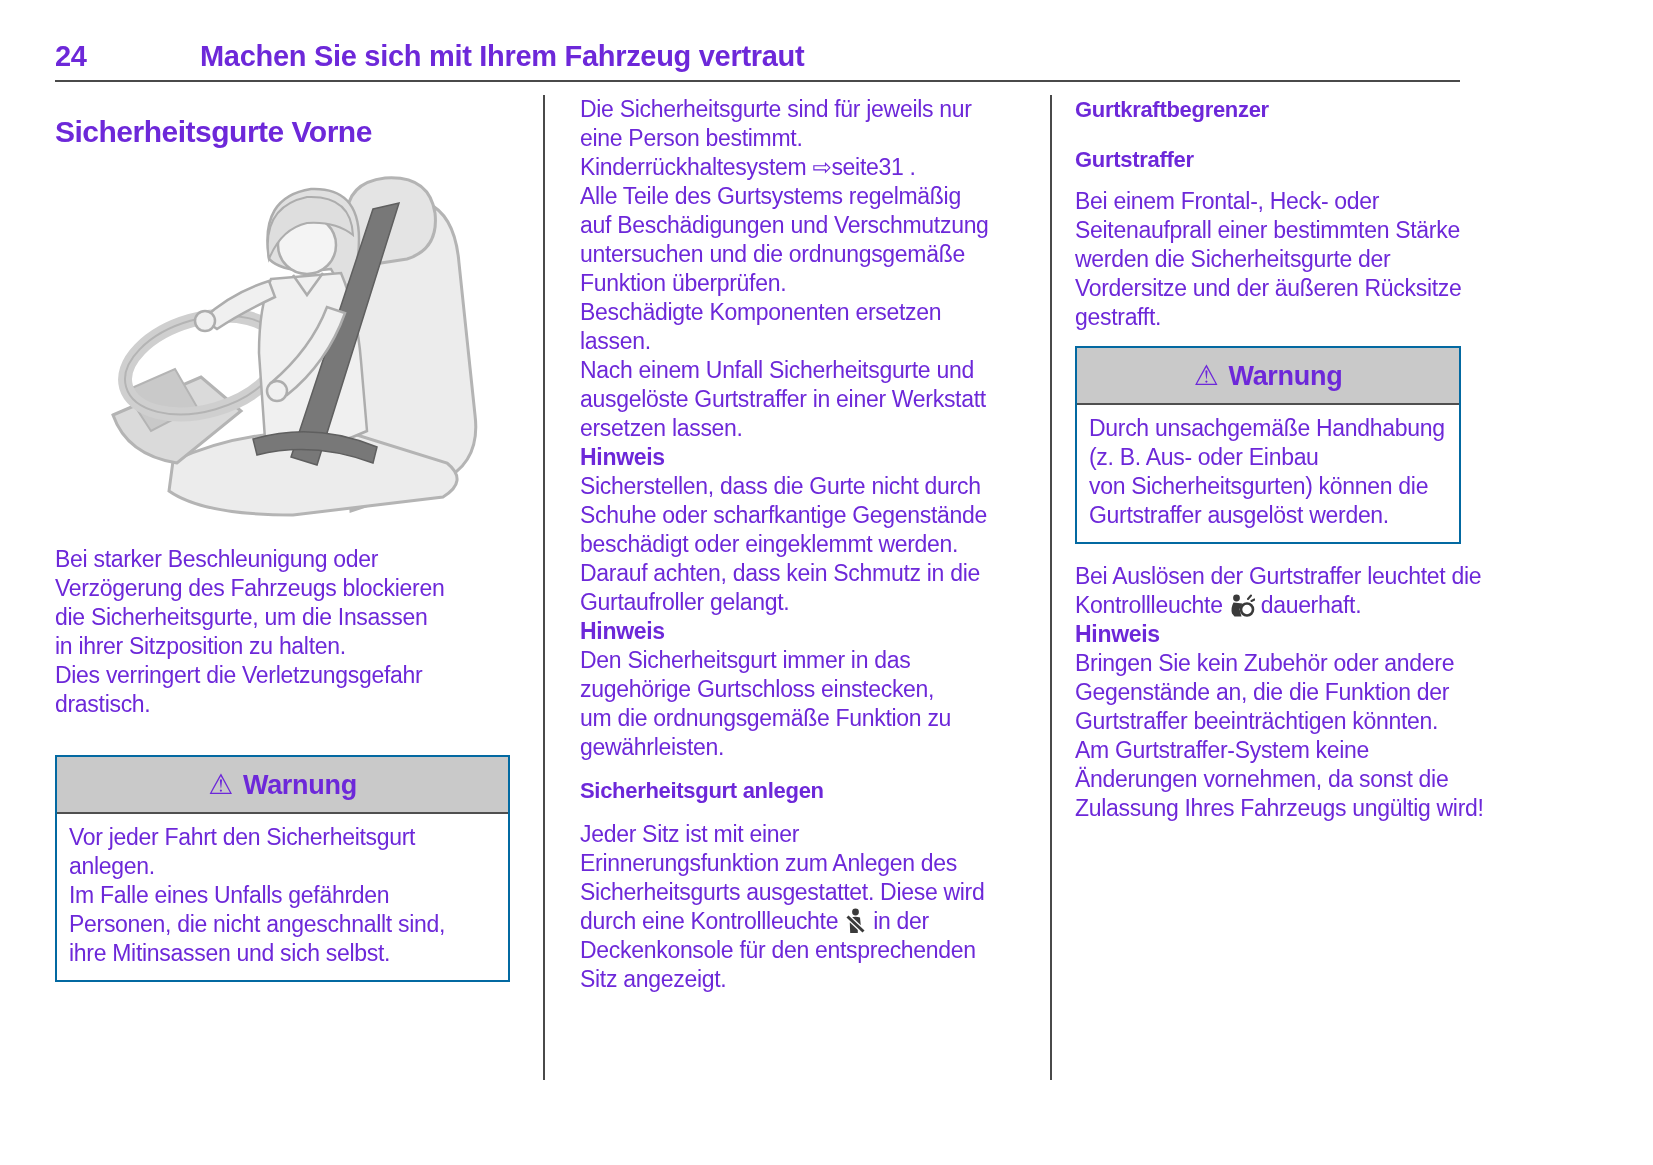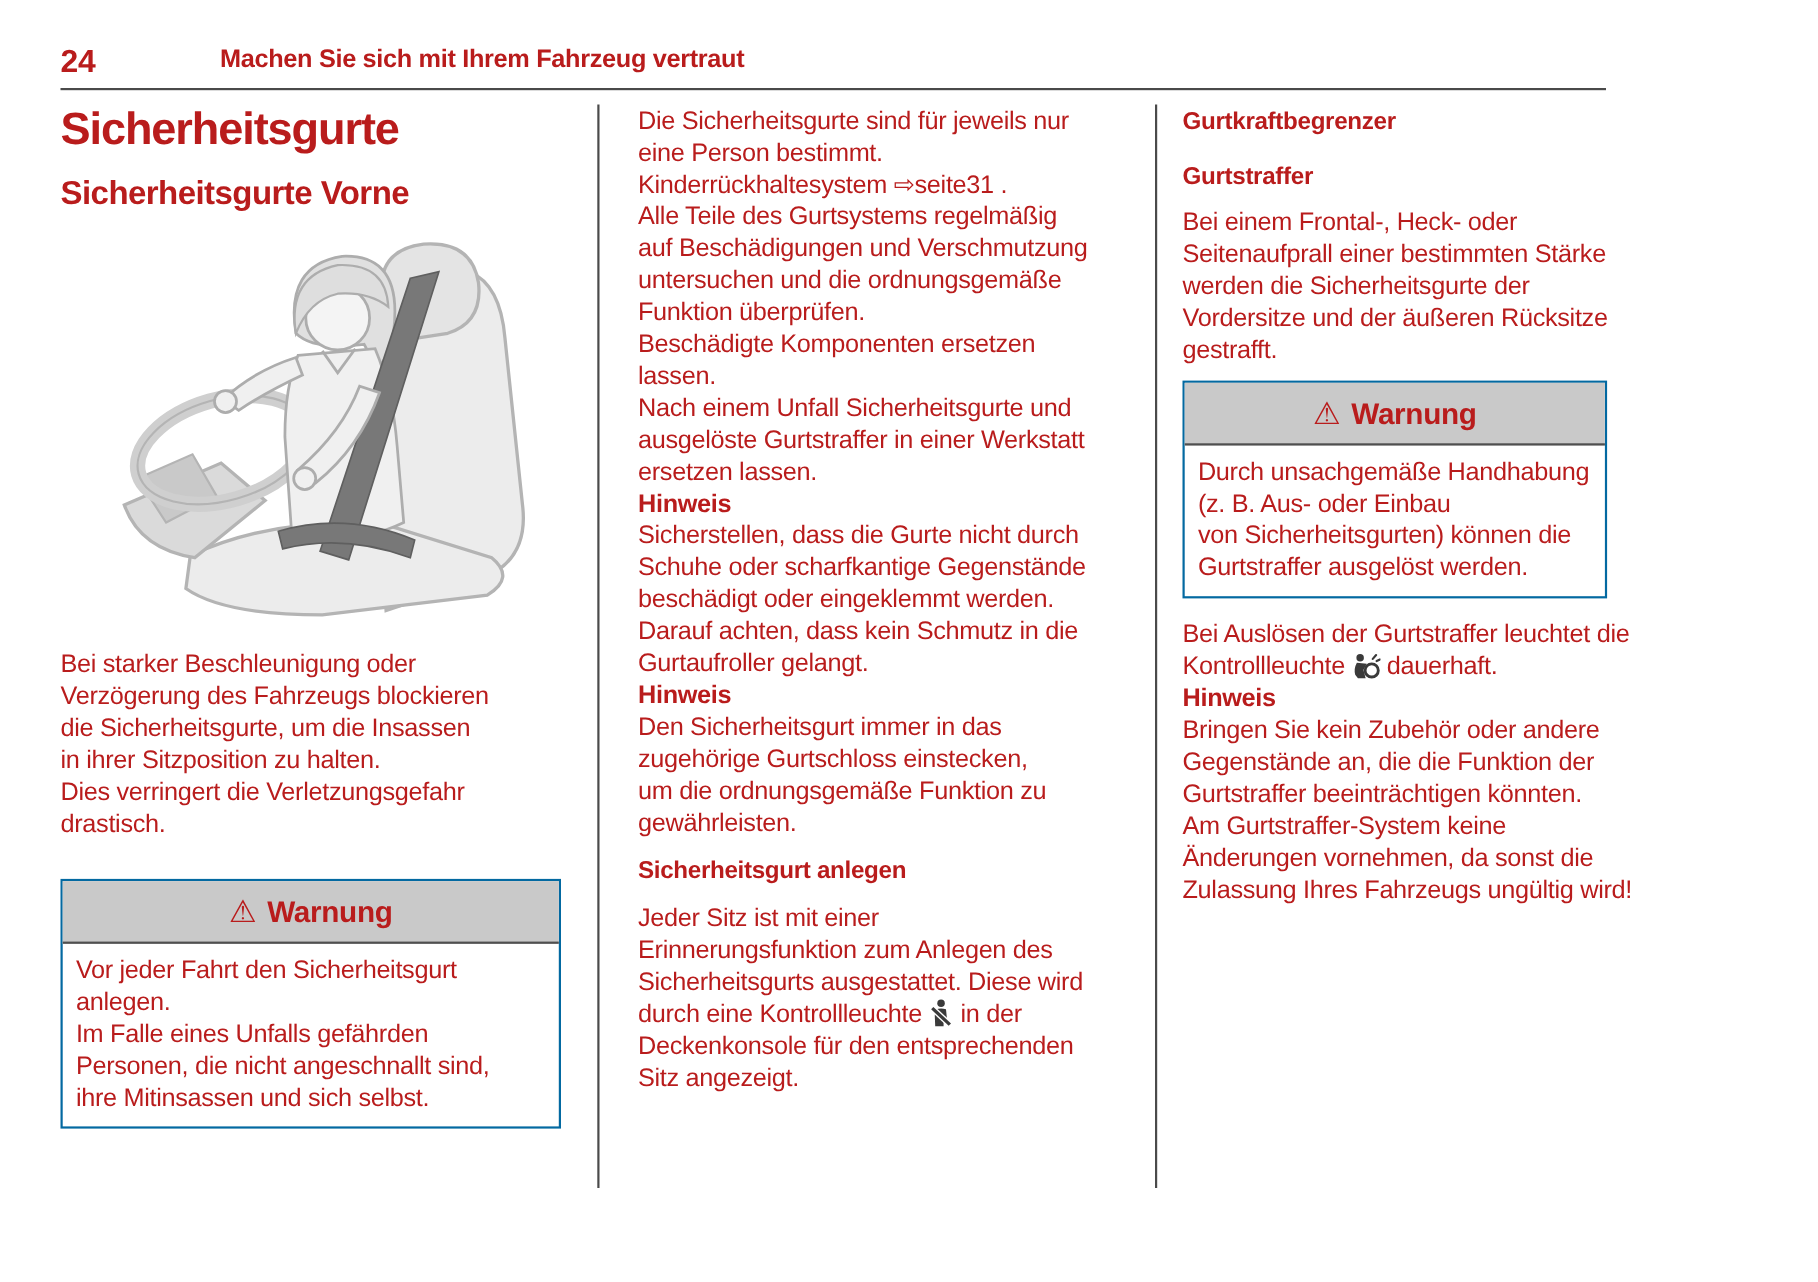--- a/index.html
+++ b/index.html
@@ -1,23 +1,23 @@
 <!DOCTYPE html>
 <html><head>
 <meta charset="utf-8">
 <style>
   * { margin:0; padding:0; box-sizing:border-box; }
   html,body { background:#ffffff; }
   .page {
     position:relative; width:1653px; height:1165px; background:#ffffff;
-    font-family:"Liberation Sans", sans-serif; color:#b91c1c; overflow:hidden;
+    font-family:"Liberation Sans", sans-serif; color:#6d28d9; overflow:hidden;
   }
   
   .pagenum  { position:absolute; left:55px; top:40px; font-size:29px; font-weight:bold; letter-spacing:-0.3px; }
-  .chapter  { position:absolute; left:200px; top:40px; font-size:23px; font-weight:bold; letter-spacing:-0.3px; }
+  .chapter  { position:absolute; left:200px; top:40px; font-size:29px; font-weight:bold; letter-spacing:-0.3px; }
   .headrule { position:absolute; left:55px; top:80px; width:1405px; height:2px; background:#4a4a4a; }
   
   .vdiv { position:absolute; top:95px; height:985px; width:2px; background:#4a4a4a; }
   .vdiv1 { left:543px; }
   .vdiv2 { left:1050px; }
   
   .col { position:absolute; top:95px; }
   .col-left  { left:55px;  width:470px; }
   .col-mid   { left:580px; width:460px; }
   .col-right { left:1075px; width:460px; }
@@ -53,21 +53,20 @@
 <div class="page">
 
   <span class="pagenum">24</span>
   <span class="chapter">Machen Sie sich mit Ihrem Fahrzeug vertraut</span>
   <div class="headrule"></div>
 
   <div class="vdiv vdiv1"></div>
   <div class="vdiv vdiv2"></div>
 
   <section class="col col-left">
-    <h1>Sicherheitsgurte</h1>
     <h2>Sicherheitsgurte Vorne</h2>
 
     <figure class="illus">
       <svg viewBox="0 0 455 356" width="455" height="356">
 
         <path d="M300 60 Q330 26 372 40 Q400 52 404 100 L420 252 Q426 300 386 318 L296 348 L282 120 Z" fill="#ececec" stroke="#b4b4b4" stroke-width="3"></path>
 
         <path d="M292 62 Q288 20 330 15 Q374 12 380 50 Q384 86 352 96 L300 104 Z" fill="#e4e4e4" stroke="#b4b4b4" stroke-width="3"></path>
 
         <path d="M118 298 Q200 260 302 272 L392 300 Q414 318 388 334 L238 352 Q148 352 114 328 Z" fill="#ececec" stroke="#b4b4b4" stroke-width="3"></path>

